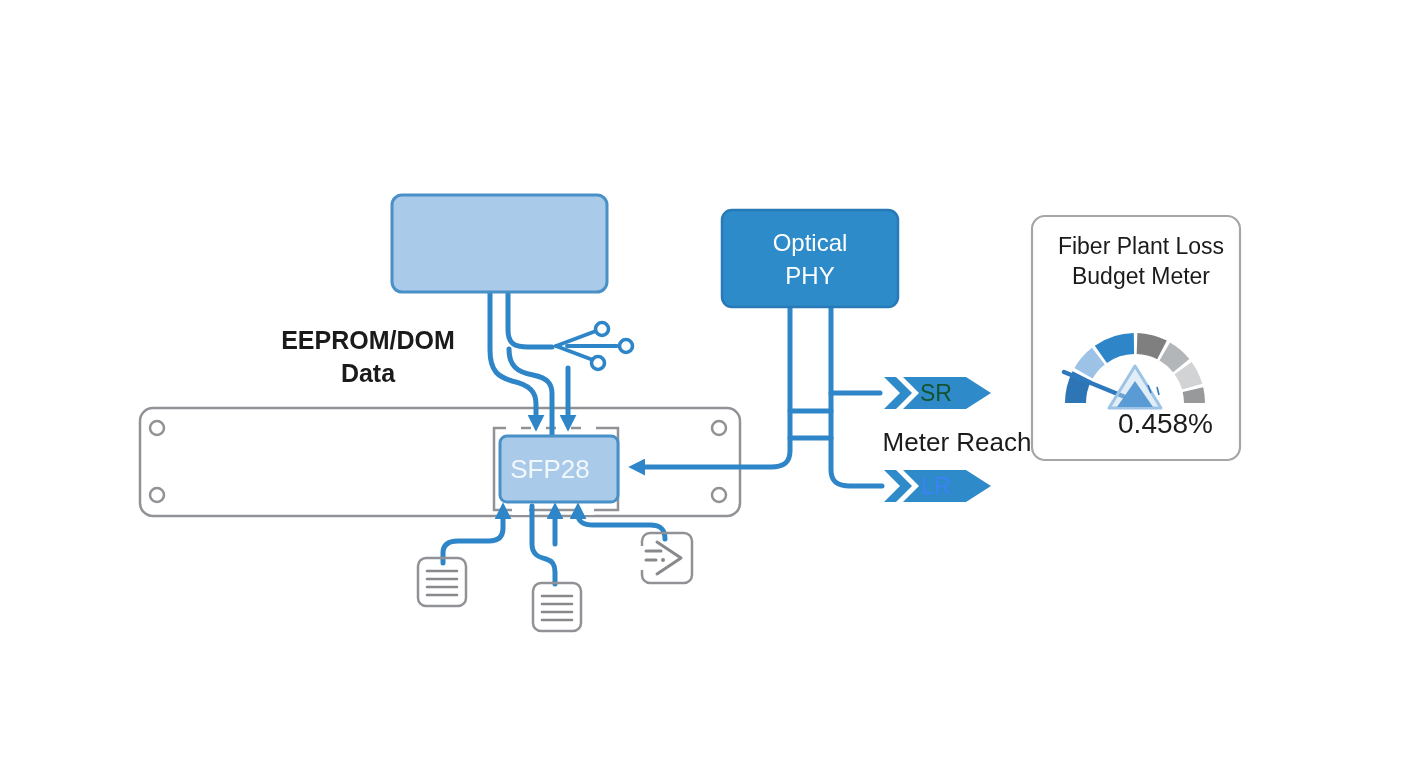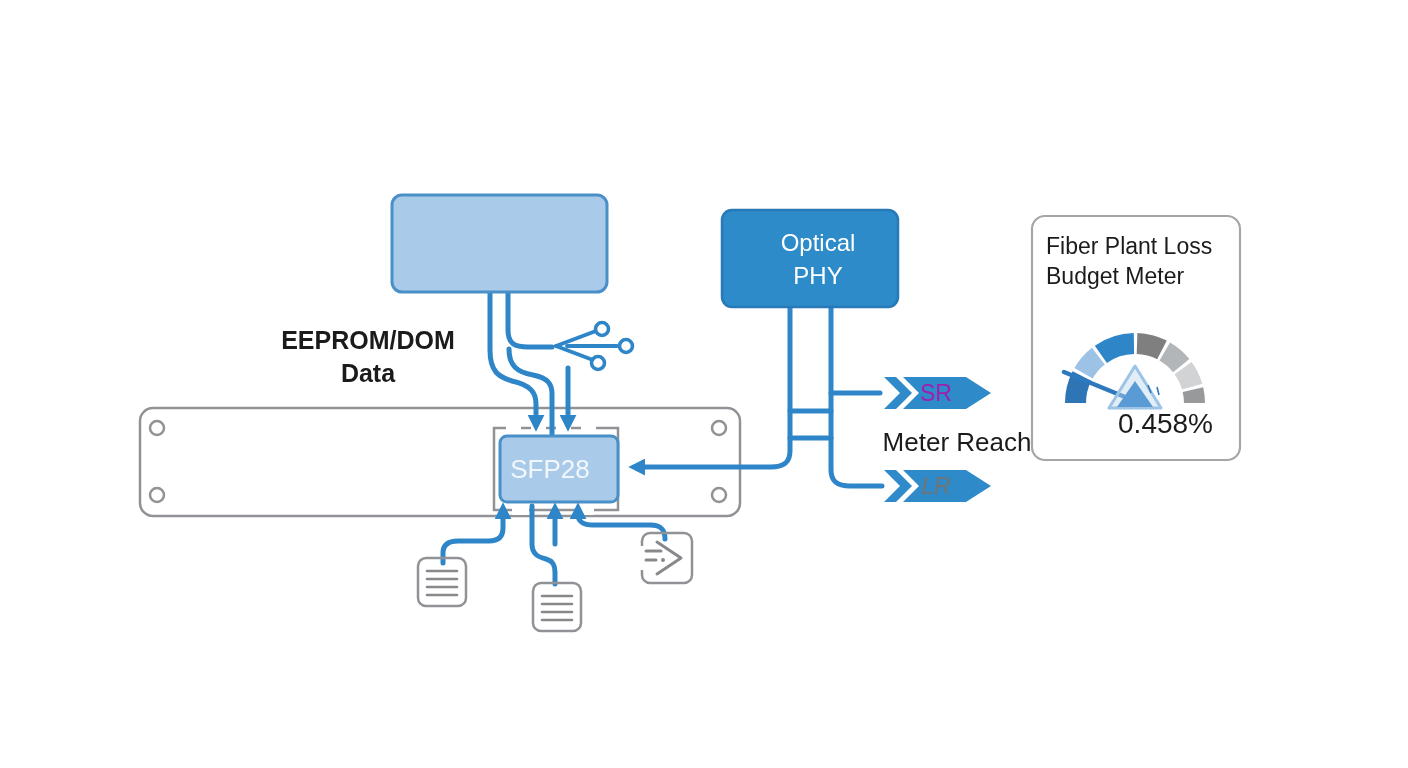--- a/index.html
+++ b/index.html
@@ -26,27 +26,27 @@
   .share-node{fill:#ffffff;stroke:var(--connector);stroke-width:3.6;}
 
   .needle{stroke:var(--needle-blue);stroke-width:4.5;stroke-linecap:round;}
   .pivot-outer{fill:rgba(189,215,238,0.45);stroke:var(--pivot-outline);stroke-width:3;stroke-linejoin:round;}
   .pivot-inner{fill:var(--pivot-fill);stroke:none;}
   .pivot-mark{stroke:var(--needle-blue);stroke-width:1.6;fill:none;}
 
   
   .lbl{position:absolute;color:var(--text-dark);white-space:pre-line;text-align:center;}
   .lbl-mp{left:392px;top:210px;width:215px;font-size:24px;line-height:33px;}
-  .lbl-op{left:722px;top:226px;width:176px;font-size:24px;line-height:33px;color:#ffffff;margin-left:8px;}
+  .lbl-op{left:722px;top:226px;width:176px;font-size:24px;line-height:33px;color:#ffffff;}
   .lbl-eeprom{left:262px;top:324px;width:212px;font-size:25px;line-height:33px;font-weight:bold;}
   .lbl-sfp{left:500px;top:454px;width:100px;font-size:26px;color:#f2f7fc;}
-  .lbl-sr{left:903px;top:380px;width:66px;font-size:23px;color:#a21caf;}
-  .lbl-lr{left:903px;top:473px;width:66px;font-size:23px;color:#737373;font-style:italic;}
+  .lbl-sr{left:903px;top:380px;width:66px;font-size:23px;color:#14532d;}
+  .lbl-lr{left:903px;top:473px;width:66px;font-size:23px;color:#3b82f6;}
   .lbl-longreach{left:882px;top:427px;width:150px;font-size:26px;}
-  .lbl-meter-title{left:1046px;top:231px;width:190px;font-size:23px;line-height:30px;text-align:left;}
+  .lbl-meter-title{left:1046px;top:231px;width:190px;font-size:23px;line-height:30px;text-align:center;}
   .lbl-meter-value{left:1057px;top:408px;width:156px;font-size:28px;text-align:right;}
 </style>
 </head>
 <body>
 
 <div id="stage">
   <svg id="diagram-svg" viewBox="0 0 1408 768">
     <defs>
       <marker id="ah" viewBox="0 0 10 10" refX="2.5" refY="5" markerWidth="3.4" markerHeight="3.4" orient="auto" markerUnits="strokeWidth">
         <path d="M0,0 L10,5 L0,10 Z" class="arrow-head"></path>

